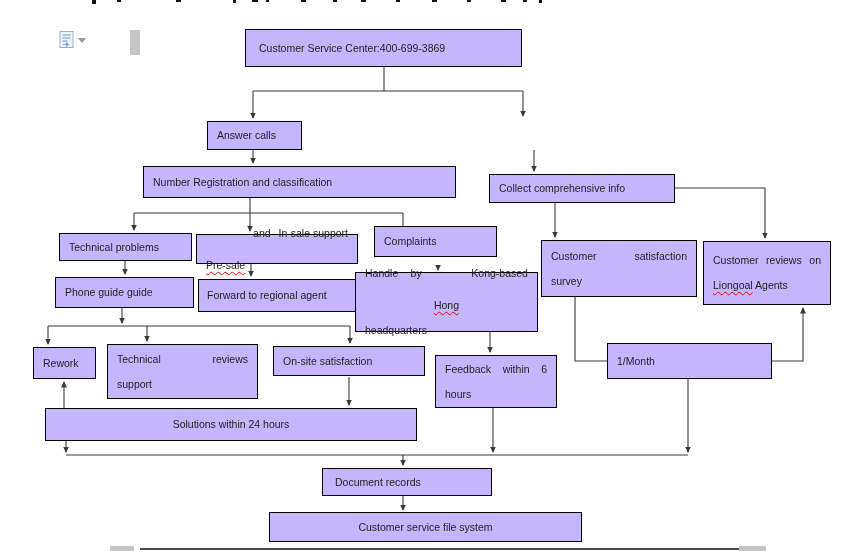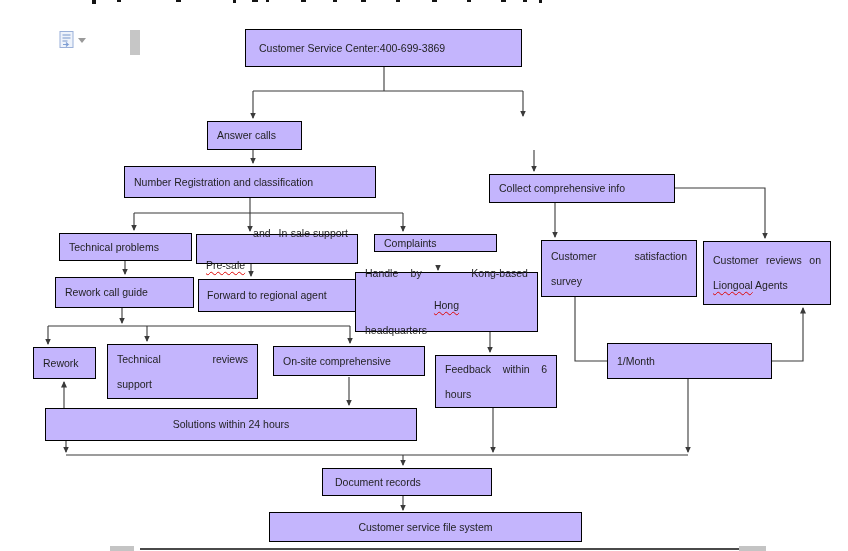--- a/index.html
+++ b/index.html
@@ -105,41 +105,41 @@
 
   <div class="node" style="left:245px;top:29px;width:277px;height:38px;padding-left:13px">
       <div class="fline"><span>Customer Service Center:400-699-3869</span></div>
     </div>
 
   <div class="node" style="left:207px;top:121px;width:95px;height:29px">
       <div class="fline"><span>Answer calls</span></div>
     </div>
 
 
-  <div class="node" style="left:124px;top:166px;width:252px;height:32px">
+  <div class="node" style="left:143px;top:166px;width:313px;height:32px">
       <div class="fline"><span>Number Registration and classification</span></div>
     </div>
 
   <div class="node" style="left:489px;top:174px;width:186px;height:29px">
       <div class="fline"><span>Collect comprehensive info</span></div>
     </div>
 
   <div class="node" style="left:59px;top:233px;width:133px;height:28px">
       <div class="fline"><span>Technical problems</span></div>
     </div>
 
   <div class="node" style="left:196px;top:234px;width:162px;height:30px">
       <div class="fline spread">
         <span class="sq">Pre-sale</span>
         <span>and</span>
         <span>In-sale support</span>
       </div>
     </div>
 
-  <div class="node" style="left:374px;top:234px;width:123px;height:18px">
+  <div class="node" style="left:374px;top:226px;width:123px;height:31px">
       <div class="fline"><span>Complaints</span></div>
     </div>
 
   <div class="node" style="left:541px;top:240px;width:156px;height:57px">
       <div class="fline spread">
         <span>Customer</span>
         <span>satisfaction</span>
       </div>
       <div class="fline"><span>survey</span></div>
     </div>
@@ -147,21 +147,21 @@
   <div class="node" style="left:703px;top:241px;width:128px;height:64px">
       <div class="fline spread">
         <span>Customer</span>
         <span>reviews</span>
         <span>on</span>
       </div>
       <div class="fline"><span class="sq">Liongoal</span><span> Agents</span></div>
     </div>
 
   <div class="node" style="left:55px;top:277px;width:139px;height:31px">
-      <div class="fline"><span>Rework call guide</span></div>
+      <div class="fline"><span>Phone guide guide</span></div>
     </div>
 
   <div class="node" style="left:198px;top:279px;width:158px;height:33px;padding:0 8px">
       <div class="fline"><span>Forward to regional agent</span></div>
     </div>
 
   <div class="node" style="left:355px;top:272px;width:183px;height:60px">
       <div class="fline spread">
         <span>Handle</span>
         <span>by</span>
@@ -177,21 +177,21 @@
 
   <div class="node" style="left:107px;top:344px;width:151px;height:55px">
       <div class="fline spread">
         <span>Technical</span>
         <span>reviews</span>
       </div>
       <div class="fline"><span>support</span></div>
     </div>
 
   <div class="node" style="left:273px;top:346px;width:152px;height:30px">
-      <div class="fline"><span>On-site comprehensive</span></div>
+      <div class="fline"><span>On-site satisfaction</span></div>
     </div>
 
   <div class="node" style="left:435px;top:355px;width:122px;height:53px">
       <div class="fline spread">
         <span>Feedback</span>
         <span>within</span>
         <span>6</span>
       </div>
       <div class="fline"><span>hours</span></div>
     </div>

